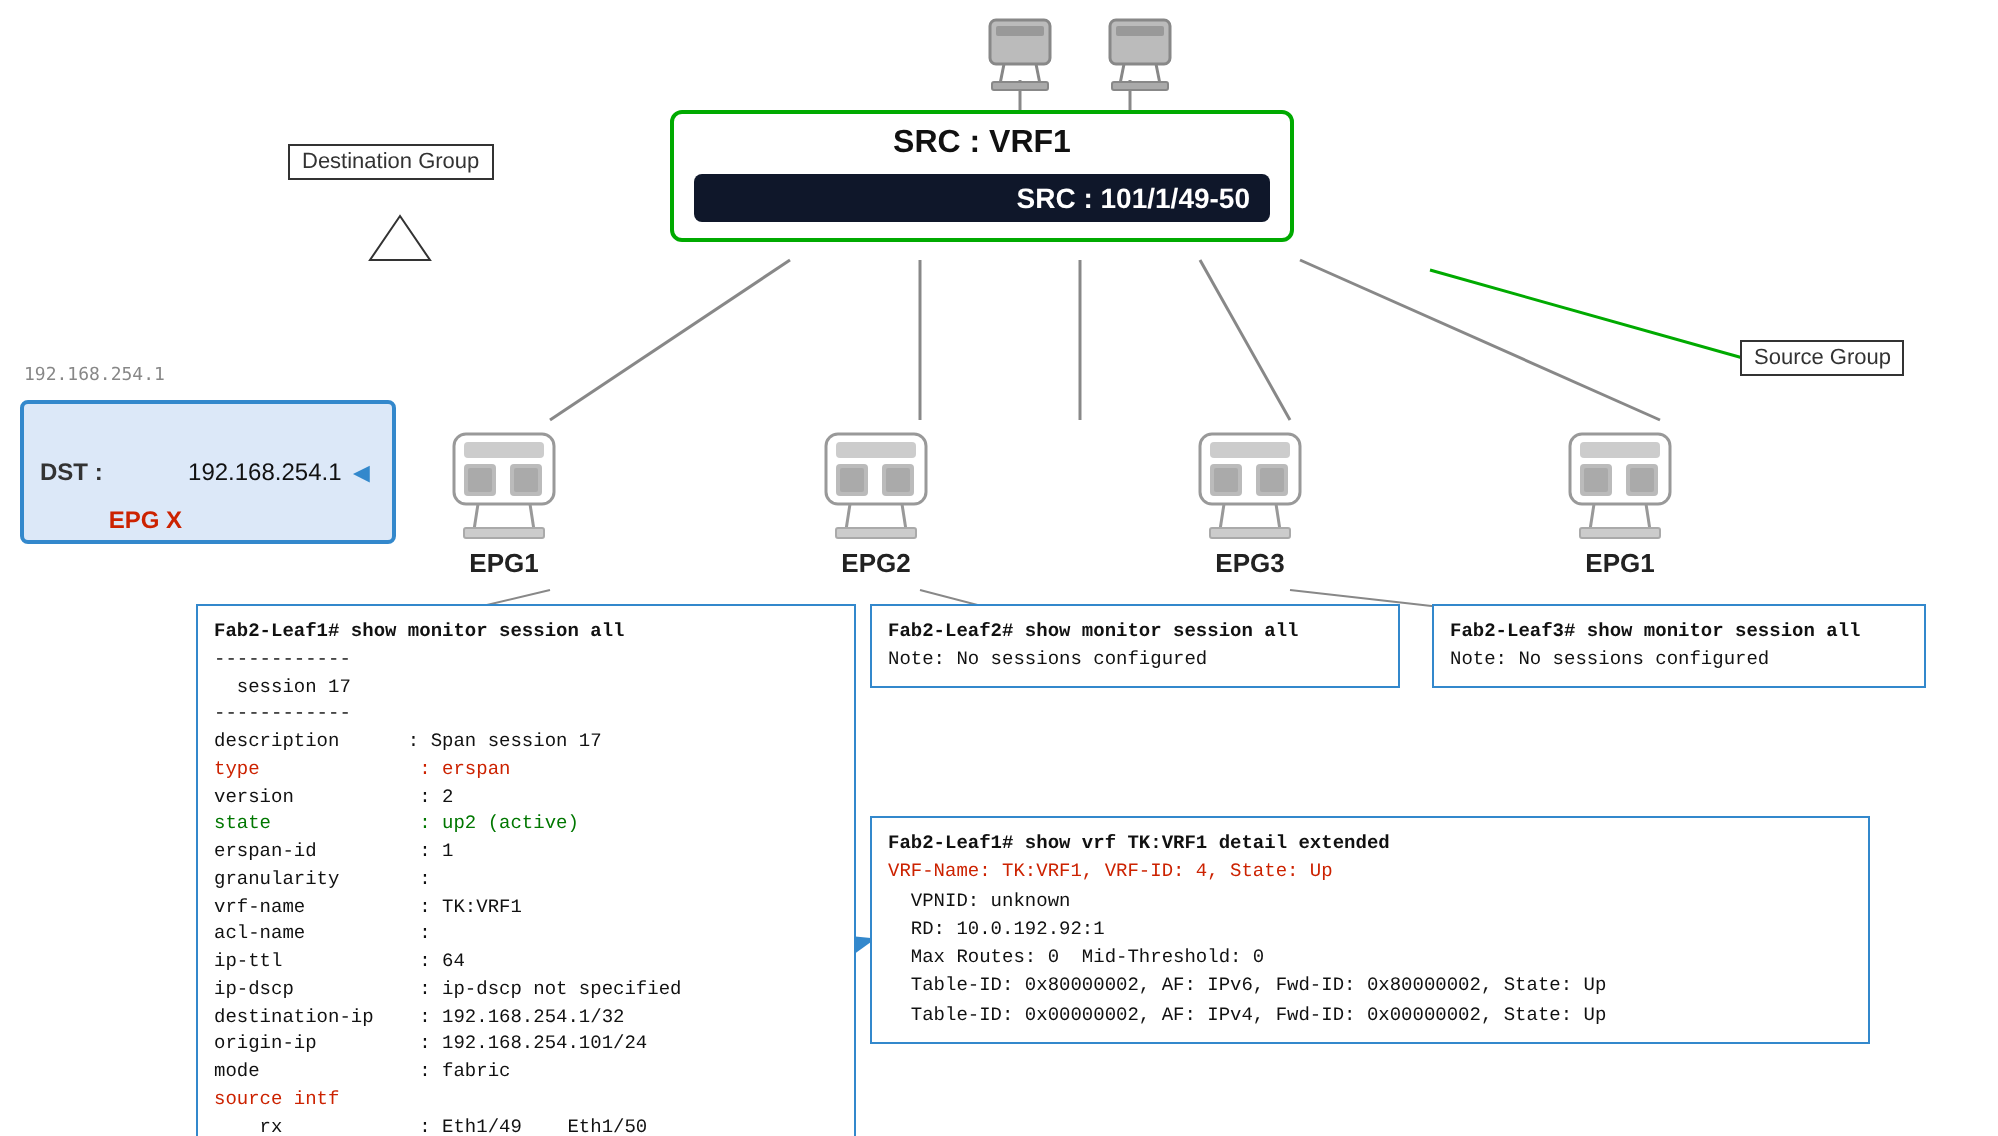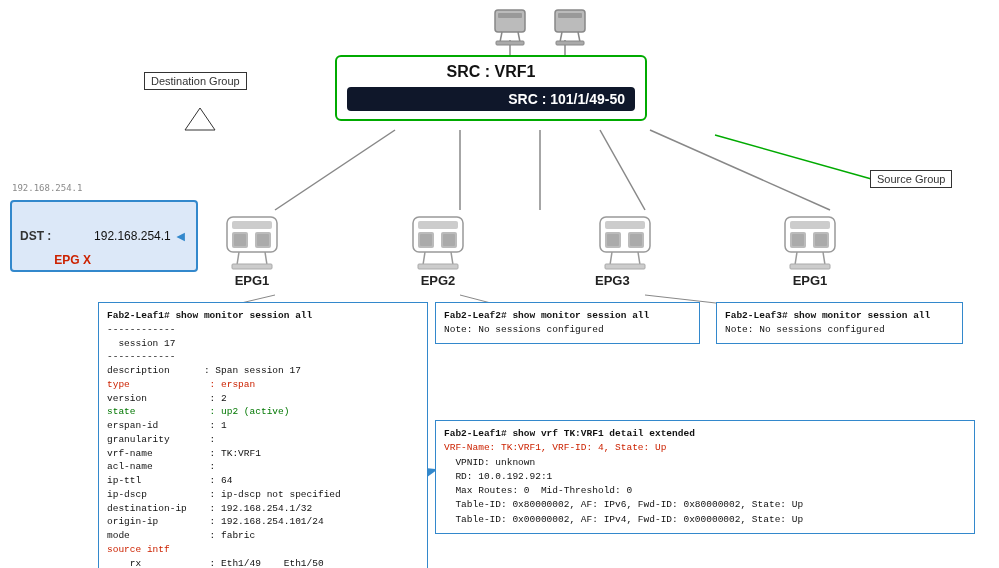--- a/index.html
+++ b/index.html
@@ -275,21 +275,21 @@
       <rect x="33" y="17" width="16" height="16" rx="2" fill="#bbb"></rect>
       <rect x="12" y="19" width="12" height="12" rx="1" fill="#aaa"></rect>
       <rect x="35" y="19" width="12" height="12" rx="1" fill="#aaa"></rect>
       <line x1="17" y1="37" x2="15" y2="50" stroke="#999" stroke-width="1.5"></line>
       <line x1="43" y1="37" x2="45" y2="50" stroke="#999" stroke-width="1.5"></line>
       <rect x="10" y="49" width="40" height="5" rx="1" fill="#ccc" stroke="#aaa" stroke-width="1"></rect>
     </svg>
     <div style="font-family:Arial,sans-serif;font-size:13px;font-weight:bold;color:#222;">EPG2</div>
   </div>
 
-  <div style="position:absolute; top:215px; left:595px; text-align:left;">
+  <div style="position:absolute; top:215px; left:595px; text-align:center;">
     <svg width="60" height="55" viewBox="0 0 60 55">
       <rect x="5" y="2" width="50" height="35" rx="6" fill="white" stroke="#999" stroke-width="1.5"></rect>
       <rect x="10" y="6" width="40" height="8" rx="2" fill="#ccc"></rect>
       <rect x="10" y="17" width="16" height="16" rx="2" fill="#bbb"></rect>
       <rect x="33" y="17" width="16" height="16" rx="2" fill="#bbb"></rect>
       <rect x="12" y="19" width="12" height="12" rx="1" fill="#aaa"></rect>
       <rect x="35" y="19" width="12" height="12" rx="1" fill="#aaa"></rect>
       <line x1="17" y1="37" x2="15" y2="50" stroke="#999" stroke-width="1.5"></line>
       <line x1="43" y1="37" x2="45" y2="50" stroke="#999" stroke-width="1.5"></line>
       <rect x="10" y="49" width="40" height="5" rx="1" fill="#ccc" stroke="#aaa" stroke-width="1"></rect>
@@ -338,21 +338,21 @@
   <div class="cli-box" style="left:435px; top:302px; width:265px;">
     <div><span class="bold">Fab2-Leaf2# show monitor session all</span></div>
     <div>Note: No sessions configured</div>
   </div>
 
   <div class="cli-box" style="left:716px; top:302px; width:247px;">
     <div><span class="bold">Fab2-Leaf3# show monitor session all</span></div>
     <div>Note: No sessions configured</div>
   </div>
 
-  <div class="vrf-detail-box" style="left:435px; top:420px; width:540px;">
+  <div class="vrf-detail-box" style="left:435px; top:408px; width:500px;">
     <div><span class="bold">Fab2-Leaf1# show vrf TK:VRF1 detail extended</span></div>
     <div><span class="red">VRF-Name: TK:VRF1, VRF-ID: 4, State: Up</span></div>
     <div>&nbsp;&nbsp;VPNID: unknown</div>
     <div>&nbsp;&nbsp;RD: 10.0.192.92:1</div>
     <div>&nbsp;&nbsp;Max Routes: 0&nbsp;&nbsp;Mid-Threshold: 0</div>
     <div>&nbsp;&nbsp;Table-ID: 0x80000002, AF: IPv6, Fwd-ID: 0x80000002, State: Up</div>
     <div>&nbsp;&nbsp;Table-ID: 0x00000002, AF: IPv4, Fwd-ID: 0x00000002, State: Up</div>
   </div>
 
 </div>

